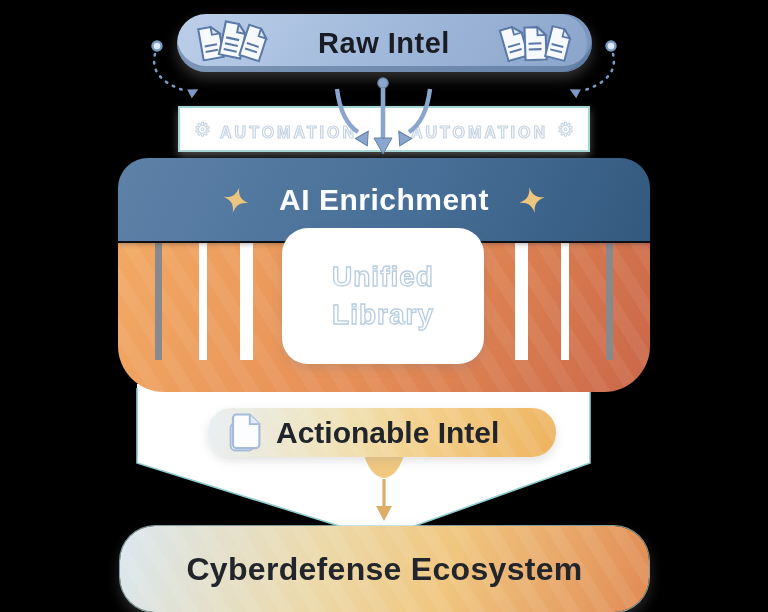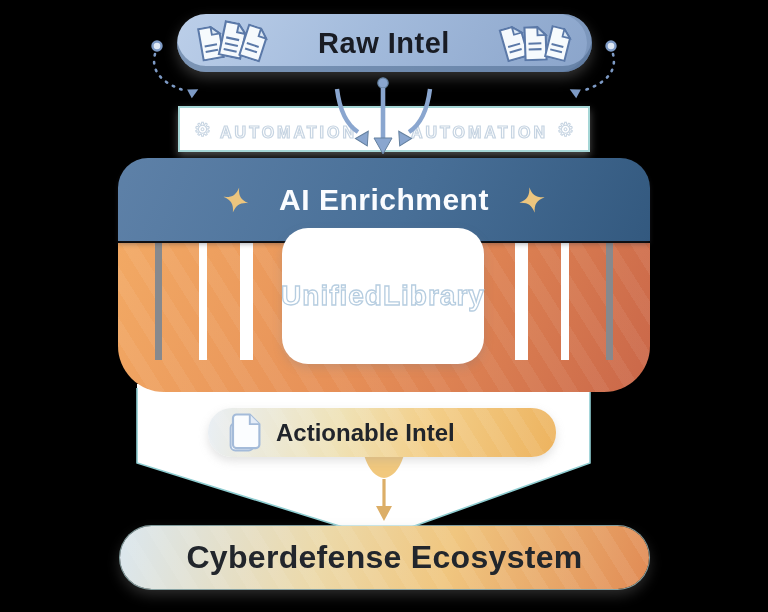--- a/index.html
+++ b/index.html
@@ -40,36 +40,36 @@
     background:
       repeating-linear-gradient(58deg,rgba(255,255,255,.06) 0 13px,rgba(255,255,255,0) 13px 27px),
       linear-gradient(112deg,#f2a964 0%,#e68f57 48%,#ca6749 100%);
     z-index:2;}
   .slot{position:absolute;top:0;height:117px;}
   .slot.white{background:#fff;}
   .slot.gray{background:#87898d;}
 
   
   .utl-card{left:282px;top:228px;width:202px;height:136px;border-radius:26px;background:#fff;
-    z-index:4;display:flex;flex-direction:row;align-items:center;justify-content:center;
+    z-index:4;display:flex;flex-direction:column;align-items:center;justify-content:center;
     box-shadow:0 4px 10px rgba(120,120,130,.25);}
   .utl-line{font-size:28px;line-height:38px;letter-spacing:1px;
     -webkit-text-stroke:1.3px #b6cde0;color:#fff;font-weight:700;}
 
   
   .act-pill{left:208px;top:408px;width:348px;height:49px;border-radius:24px;
     background:
       repeating-linear-gradient(58deg,rgba(255,255,255,.08) 0 12px,rgba(255,255,255,0) 12px 25px),
       linear-gradient(100deg,#e9eff5 0%,#efe2b6 38%,#f3cf8a 62%,#edb35f 100%);
     display:flex;align-items:center;gap:13px;padding:0 0 0 19px;box-sizing:border-box;
     z-index:6;box-shadow:0 4px 10px rgba(160,160,160,.3);}
-  .act-title{font-size:24px;font-weight:700;color:#20242b;}
-
-  
-  .cyber-pill{left:120px;top:526px;width:529px;height:63px;border-radius:35px;
+  .act-title{font-size:30px;font-weight:700;color:#20242b;}
+
+  
+  .cyber-pill{left:120px;top:526px;width:529px;height:86px;border-radius:35px;
     background:
       repeating-linear-gradient(58deg,rgba(255,255,255,.07) 0 13px,rgba(255,255,255,0) 13px 27px),
       linear-gradient(103deg,#dbe7ef 0%,#ecd9a9 38%,#f0c67f 62%,#e18b55 100%);
     display:flex;align-items:center;justify-content:center;z-index:6;
     box-shadow:0 0 0 1px rgba(180,218,220,.7), 0 6px 14px rgba(150,150,150,.3);}
   .cyber-title{font-size:32px;font-weight:700;color:#22262c;letter-spacing:.3px;}
 
   svg.layer{left:0;top:0;pointer-events:none;}
   .z0{z-index:0;} .z5{z-index:5;}
 </style>

